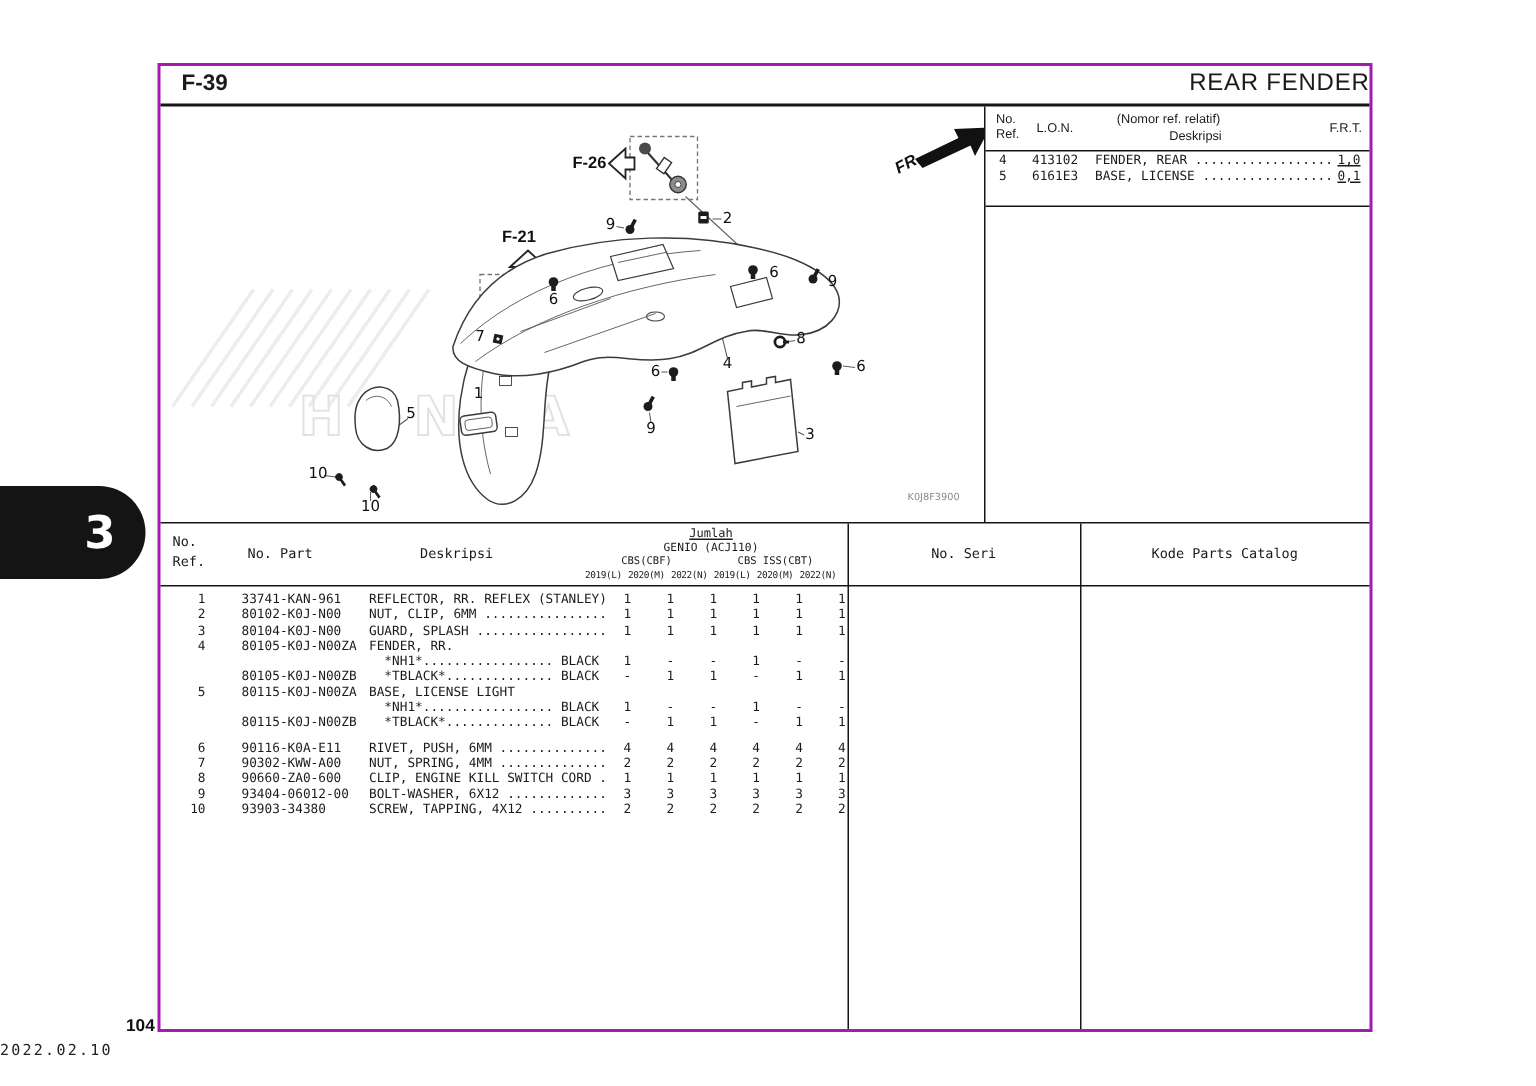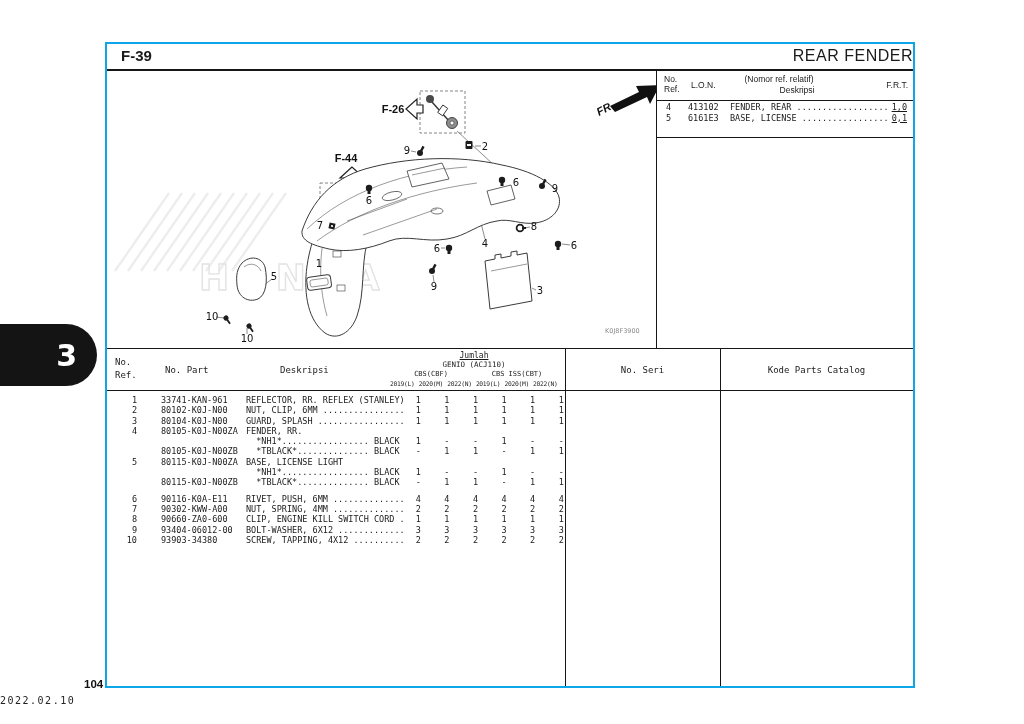--- a/index.html
+++ b/index.html
@@ -1,21 +1,21 @@
 <!DOCTYPE html>
 <html><head>
 <meta charset="utf-8">
 <style>
   html,body{margin:0;padding:0;background:#fff;}
   .page{position:relative;width:1024px;height:724px;background:#fff;overflow:hidden;
         font-family:"DejaVu Sans Mono",monospace;color:#1a1a1a;}
 
   
   .main-frame{position:absolute;left:105px;top:42px;width:810px;height:646px;
-              border:2px solid #0ea5e9;box-sizing:border-box;background:#fff;}
+              border:2px solid #a21caf;box-sizing:border-box;background:#fff;}
   .header-bar{position:absolute;left:0;top:0;right:0;height:25px;border-bottom:2px solid #161616;
               font-family:"Liberation Sans",sans-serif;}
   .fcode{position:absolute;left:14px;top:3px;font-size:15px;font-weight:bold;}
   .ftitle{position:absolute;left:0;right:0;top:3px;text-align:right;font-size:16px;
           font-weight:normal;letter-spacing:.5px;margin-left:18px;}
   .content{position:absolute;left:0;top:27px;right:0;bottom:0;}
 
   
   .diagram{position:absolute;left:0;top:0;width:549px;height:277px;border-right:1px solid #161616;}
   .diagram svg{position:absolute;left:0;top:0;}
@@ -235,21 +235,21 @@
                 <rect x="-0.9" y="2" width="1.8" height="5"></rect>
               </g>
             <g transform="translate(142,255) rotate(-35)">
                 <circle r="2.5"></circle>
                 <rect x="-0.9" y="2" width="1.8" height="5"></rect>
               </g>
           </g>
         </svg>
 
         <div class="fig-label" style="left:286px;top:38px">F-26</div>
-        <div class="fig-label" style="left:239px;top:87px">F-44</div>
+        <div class="fig-label" style="left:239px;top:87px">F-21</div>
 
         <div id="callout-layer">
             <div class="callout" style="left: 300px; top: 79px;">9</div>
             <div class="callout" style="left: 378px; top: 75px;">2</div>
             <div class="callout" style="left: 262px; top: 129px;">6</div>
             <div class="callout" style="left: 409px; top: 111px;">6</div>
             <div class="callout" style="left: 448px; top: 117px;">9</div>
             <div class="callout" style="left: 213px; top: 154px;">7</div>
             <div class="callout" style="left: 378px; top: 172px;">4</div>
             <div class="callout" style="left: 427px; top: 155px;">8</div>

